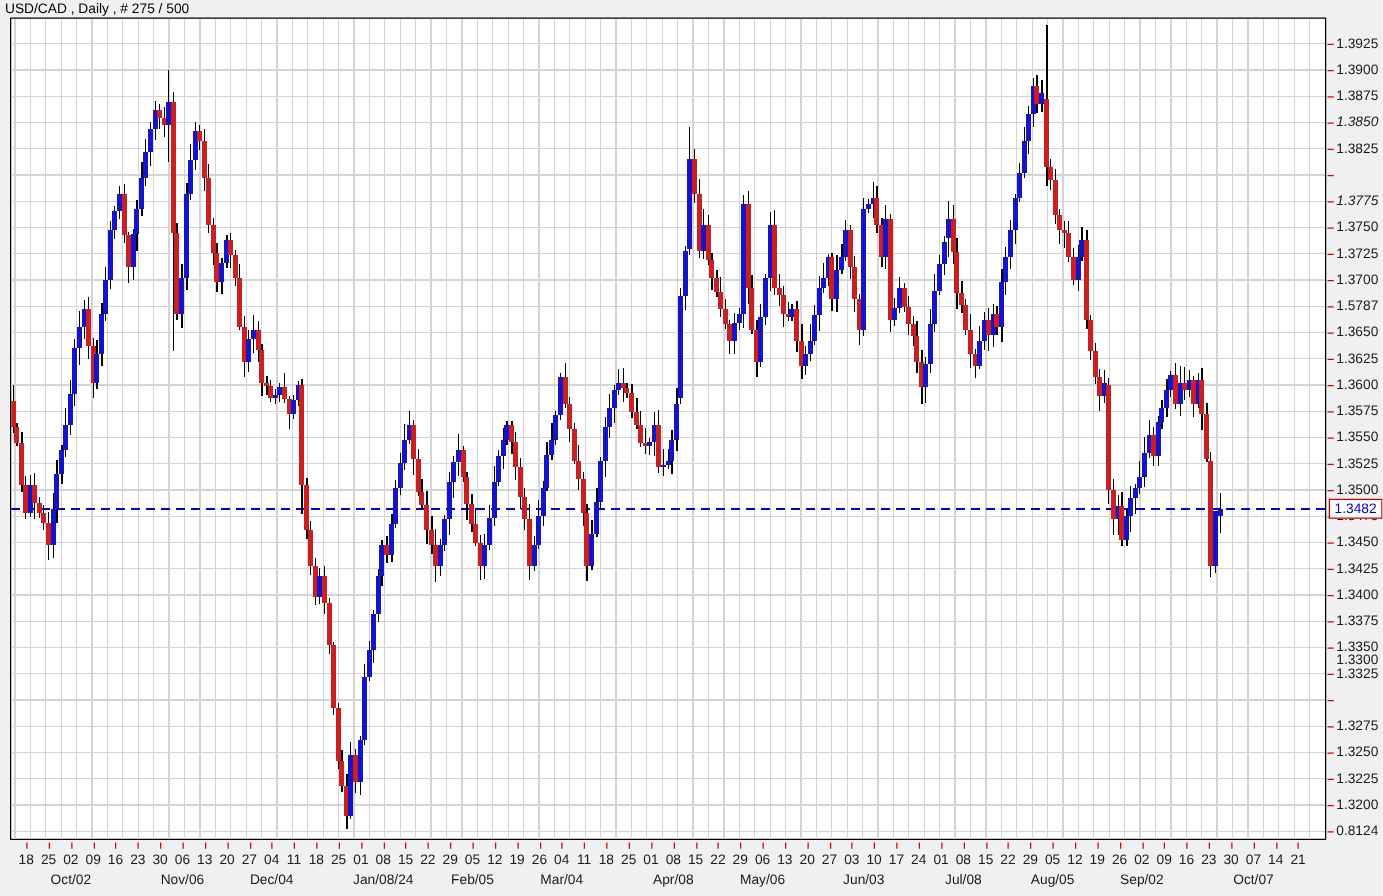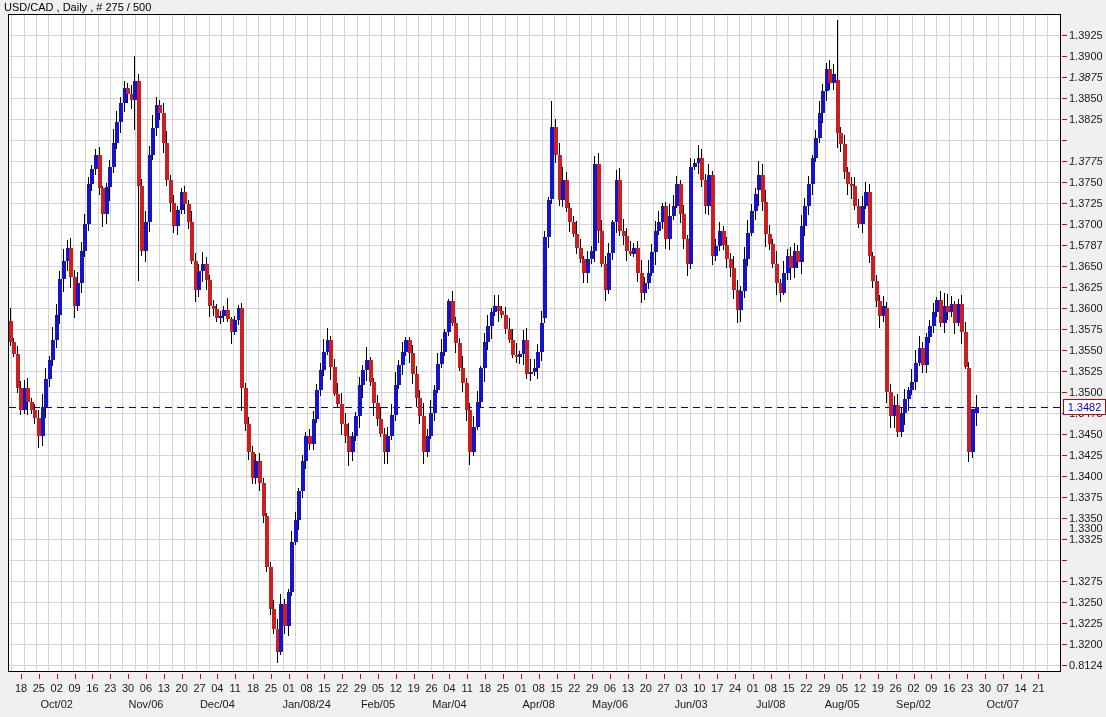--- a/index.html
+++ b/index.html
@@ -690,23 +690,23 @@
       </svg>
   </div>
 
   <div class="y-axis">
     <div class="price-tag" style="top: 399px;">1.3482</div>
   <div class="y-tick" style="top: 34.5px;"></div>
       <div class="y-label" style="top: 28.5px;">1.3925</div>
       <div class="y-tick" style="top: 55.5px;"></div>
       <div class="y-label" style="top: 49.5px;">1.3900</div>
       <div class="y-tick" style="top: 76.5px;"></div>
-      <div class="y-label" style="top: 70.5px; font-style: italic;">1.3875</div>
+      <div class="y-label" style="top: 70.5px;">1.3875</div>
       <div class="y-tick" style="top: 97.5px;"></div>
-      <div class="y-label" style="top: 91.5px;">1.3850</div>
+      <div class="y-label" style="top: 91.5px; font-style: italic;">1.3850</div>
       <div class="y-tick" style="top: 118.5px;"></div>
       <div class="y-label" style="top: 112.5px;">1.3825</div>
       <div class="y-tick" style="top: 139.5px;"></div>
       <div class="y-label" style="top: 133.5px; margin-left: 43px;">1.3800</div>
       <div class="y-tick" style="top: 160.5px;"></div>
       <div class="y-label" style="top: 154.5px; font-style: italic;">1.3775</div>
       <div class="y-tick" style="top: 181.5px;"></div>
       <div class="y-label" style="top: 175.5px;">1.3750</div>
       <div class="y-tick" style="top: 202.5px;"></div>
       <div class="y-label" style="top: 196.5px;">1.3725</div>

